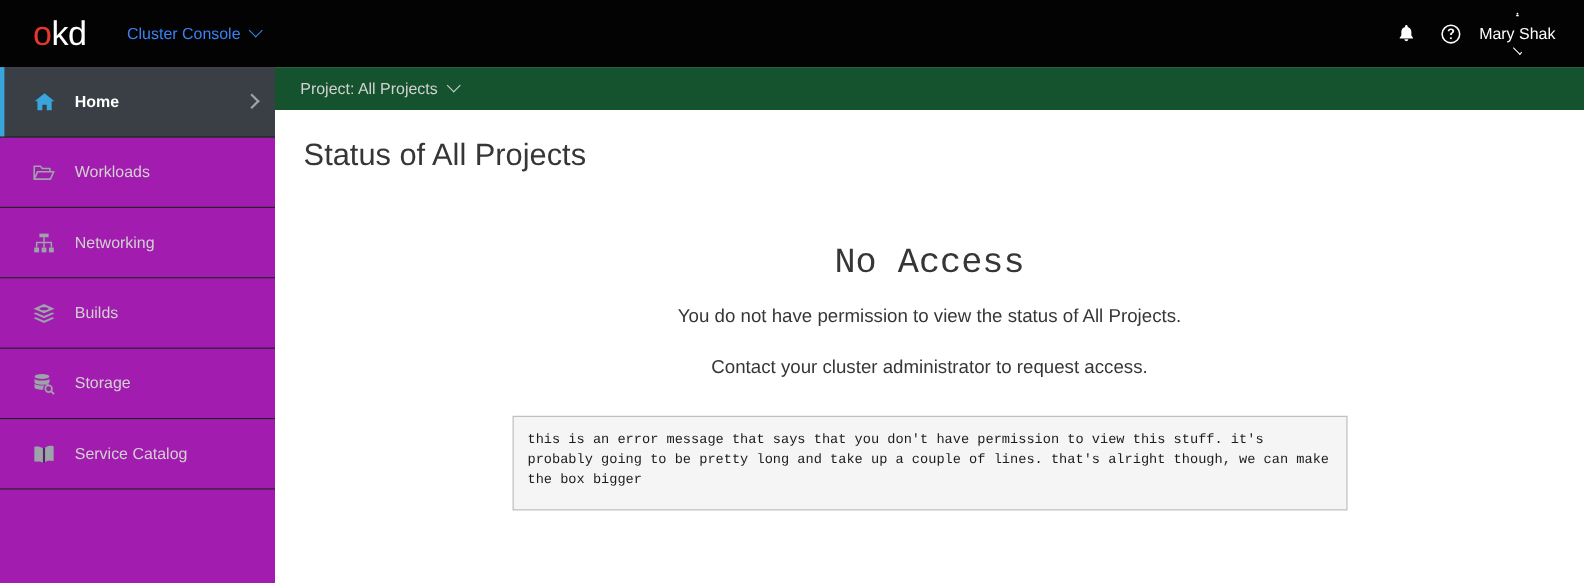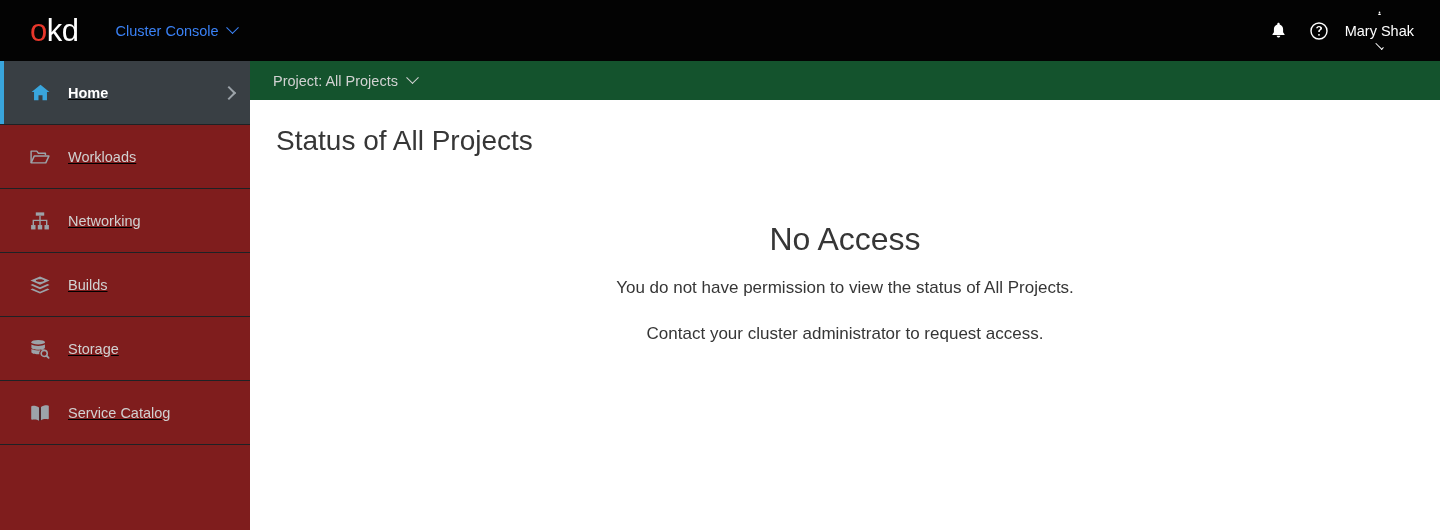--- a/index.html
+++ b/index.html
@@ -90,23 +90,22 @@
     transform: rotate(45deg) translate(-2px,-2px);
   }
 
   
   .sidebar {
     position: absolute;
     left: 0;
     top: 61px;
     width: 250px;
     height: 469px;
-    background: #7f1d1d;
+    background: #a21caf;
     overflow: hidden;
-    text-decoration: underline;
   }
   .nav-item {
     position: relative;
     height: 64px;
     display: flex;
     align-items: center;
     border-bottom: 1px solid #1e2225;
     color: #d1d1d1;
     font-size: 14.5px;
     cursor: pointer;
@@ -190,20 +189,21 @@
 
   .no-access-block {
     text-align: center;
     margin-top: 64px;
   }
   .na-heading {
     font-size: 32px;
     font-weight: 400;
     color: #363636;
     line-height: 38px;
+    font-family: Liberation Mono, monospace;
   }
   .na-line {
     font-size: 17px;
     color: #363636;
     line-height: 22px;
   }
   .na-line-1 { margin-top: 19px; }
   .na-line-2 { margin-top: 24px; }
 
   .error-box {
@@ -350,17 +350,18 @@
 
   <main class="content">
 
     <h1 class="page-title">Status of All Projects</h1>
 
     <div class="no-access-block">
       <div class="na-heading">No Access</div>
       <div class="na-line na-line-1">You do not have permission to view the status of All Projects.</div>
       <div class="na-line na-line-2">Contact your cluster administrator to request access.</div>
 
+      <div class="error-box">this is an error message that says that you don't have permission to view this stuff. it's probably going to be pretty long and take up a couple of lines. that's alright though, we can make the box bigger</div>
     </div>
 
   </main>
 
 </div>
 
 </body></html>

